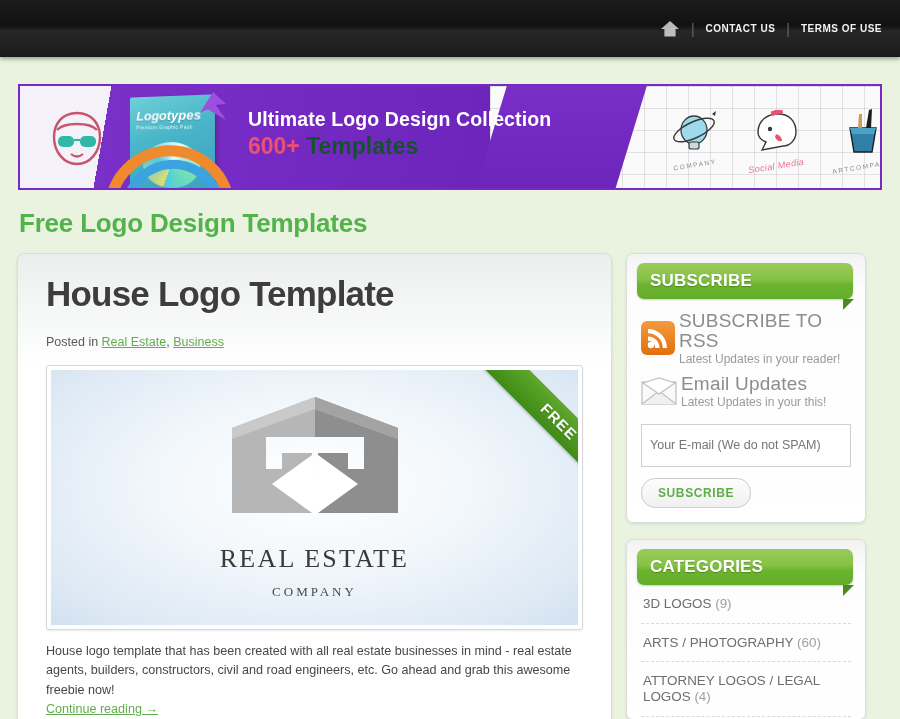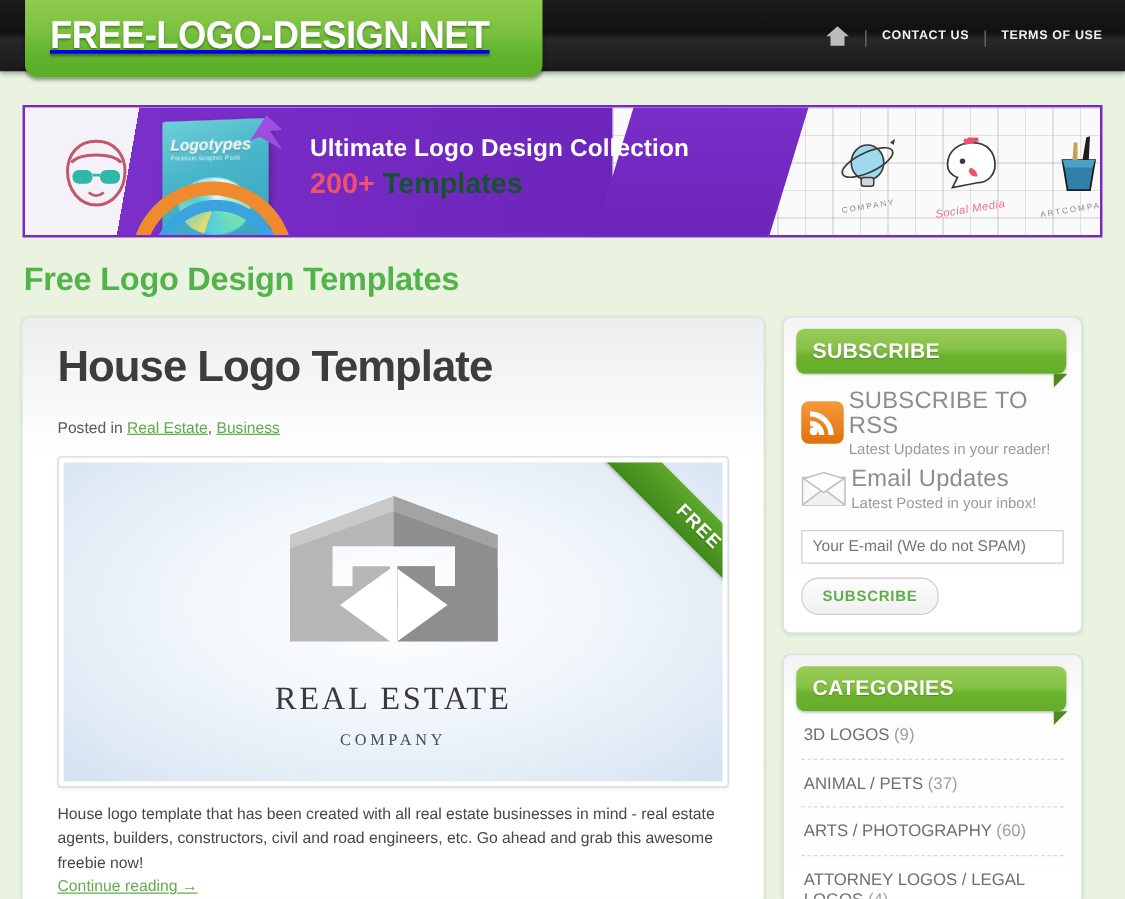--- a/index.html
+++ b/index.html
@@ -280,21 +280,21 @@
   .sub-row { display:flex; align-items:center; gap:4px; margin-bottom: 8px; }
   .rss-icon {
     width:34px; height:34px; border-radius:6px;
     background: linear-gradient(to bottom, #f59a3c, #e1700d);
     position:relative; flex:0 0 auto;
   }
   .env-icon { width:36px; height:28px; flex:0 0 auto; }
   .sub-t1 { font-size:19px; color:#8d8d8d; line-height:1.05; letter-spacing:.2px; }
   .sub-t2 { font-size:12px; color:#9a9a9a; margin-top:1px; }
   .email-input {
-    width:100%; height:27px;
+    width:100%; height:43px;
     border:1px solid #cfcfcf;
     background:#fff;
     font-size:12.5px; color:#6a6a6a;
     padding: 0 8px;
     font-family:"Liberation Sans", sans-serif;
     margin-top: 7px;
   }
   .sub-btn {
     margin-top: 11px;
     background: linear-gradient(to bottom,#fdfdfd,#f0f0f0);
@@ -313,23 +313,20 @@
     border-bottom: 1px dashed #d9d9d9;
     line-height:1.18;
     cursor:pointer;
   }
   .cat-item .cnt { color:#a0a0a0; }
 </style>
 </head>
 <body>
 
 <div class="header">
-  <a class="logo-box" href="#">
-    <span class="logo-text">FREE-LOGO-DESIGN.NET</span>
-  </a>
   <div class="topnav">
     <a class="home-icon" href="#">
       <svg width="20" height="18" viewBox="0 0 20 18">
           <path d="M10 1 L19 9 H15.6 V16.5 H4.4 V9 H1 Z" fill="#d8d8d8"></path>
         </svg>
     </a>
     <span class="nav-sep">|</span>
     <a class="nav-link" href="#">CONTACT US</a>
     <span class="nav-sep">|</span>
     <a class="nav-link" href="#">TERMS OF USE</a>
@@ -355,21 +352,21 @@
       <div class="ban-pack-label">Logotypes</div>
       <div class="ban-pack-sub">Premium Graphic Pack</div>
       <div class="ban-pack-swirl"></div>
     </div>
     <div class="ban-swoosh"></div>
     <div class="ban-swoosh2"></div>
     <div class="ban-bird"></div>
 
     <div class="ban-title">Ultimate Logo Design Collection</div>
     <div class="ban-sub">
-      <span class="num">200+</span><span class="tpl"> Templates</span>
+      <span class="num">600+</span><span class="tpl"> Templates</span>
     </div>
 
     <div class="ban-logo ban-l1">
       <svg width="54" height="44" viewBox="0 0 54 44">
         <ellipse cx="26" cy="20" rx="13" ry="14" fill="#9fd9ec" stroke="#3a3a3a" stroke-width="1.3"></ellipse>
         <rect x="21" y="32" width="10" height="7" rx="2" fill="#cfd8dc" stroke="#3a3a3a" stroke-width="1.2"></rect>
         <ellipse cx="26" cy="20" rx="22" ry="8" fill="none" stroke="#3a3a3a" stroke-width="1.4" transform="rotate(-25 26 20)"></ellipse>
         <path d="M44 4 l4 -3 l-1 5 z" fill="#3a3a3a"></path>
       </svg>
       <div class="ban-cap">COMPANY</div>
@@ -466,44 +463,40 @@
         <div class="sub-row">
           <span class="env-icon">
             <svg width="36" height="28" viewBox="0 0 36 28">
               <rect x="1" y="5" width="34" height="22" fill="#fafafa" stroke="#c2c2c2" stroke-width="1.3"></rect>
               <path d="M1 27 L18 14 L35 27" fill="#f0f0f0" stroke="#c2c2c2" stroke-width="1.3"></path>
               <path d="M2 6 L18 1 L34 6 L18 17 Z" fill="#ffffff" stroke="#c2c2c2" stroke-width="1.3"></path>
             </svg>
           </span>
           <span>
             <span class="sub-t1" style="display:block">Email Updates</span>
-            <span class="sub-t2" style="display:block">Latest Posted in your inbox!</span>
+            <span class="sub-t2" style="display:block">Latest Updates in your this!</span>
           </span>
         </div>
 
         <input class="email-input" type="text" placeholder="Your E-mail (We do not SPAM)" style="">
 
         <button class="sub-btn">SUBSCRIBE</button>
       </div>
     </div>
 
     <div class="panel">
       <div class="panel-head">
         <span>CATEGORIES</span>
       </div>
       <div class="cat-list">
         <div class="cat-item">
           <span>3D LOGOS</span>
           <span class="cnt">(9)</span>
         </div>
         <div class="cat-item">
-          <span>ANIMAL / PETS</span>
-          <span class="cnt">(37)</span>
-        </div>
-        <div class="cat-item">
           <span>ARTS / PHOTOGRAPHY</span>
           <span class="cnt">(60)</span>
         </div>
         <div class="cat-item">
           <span>ATTORNEY LOGOS / LEGAL LOGOS</span>
           <span class="cnt">(4)</span>
         </div>
       </div>
     </div>
 

